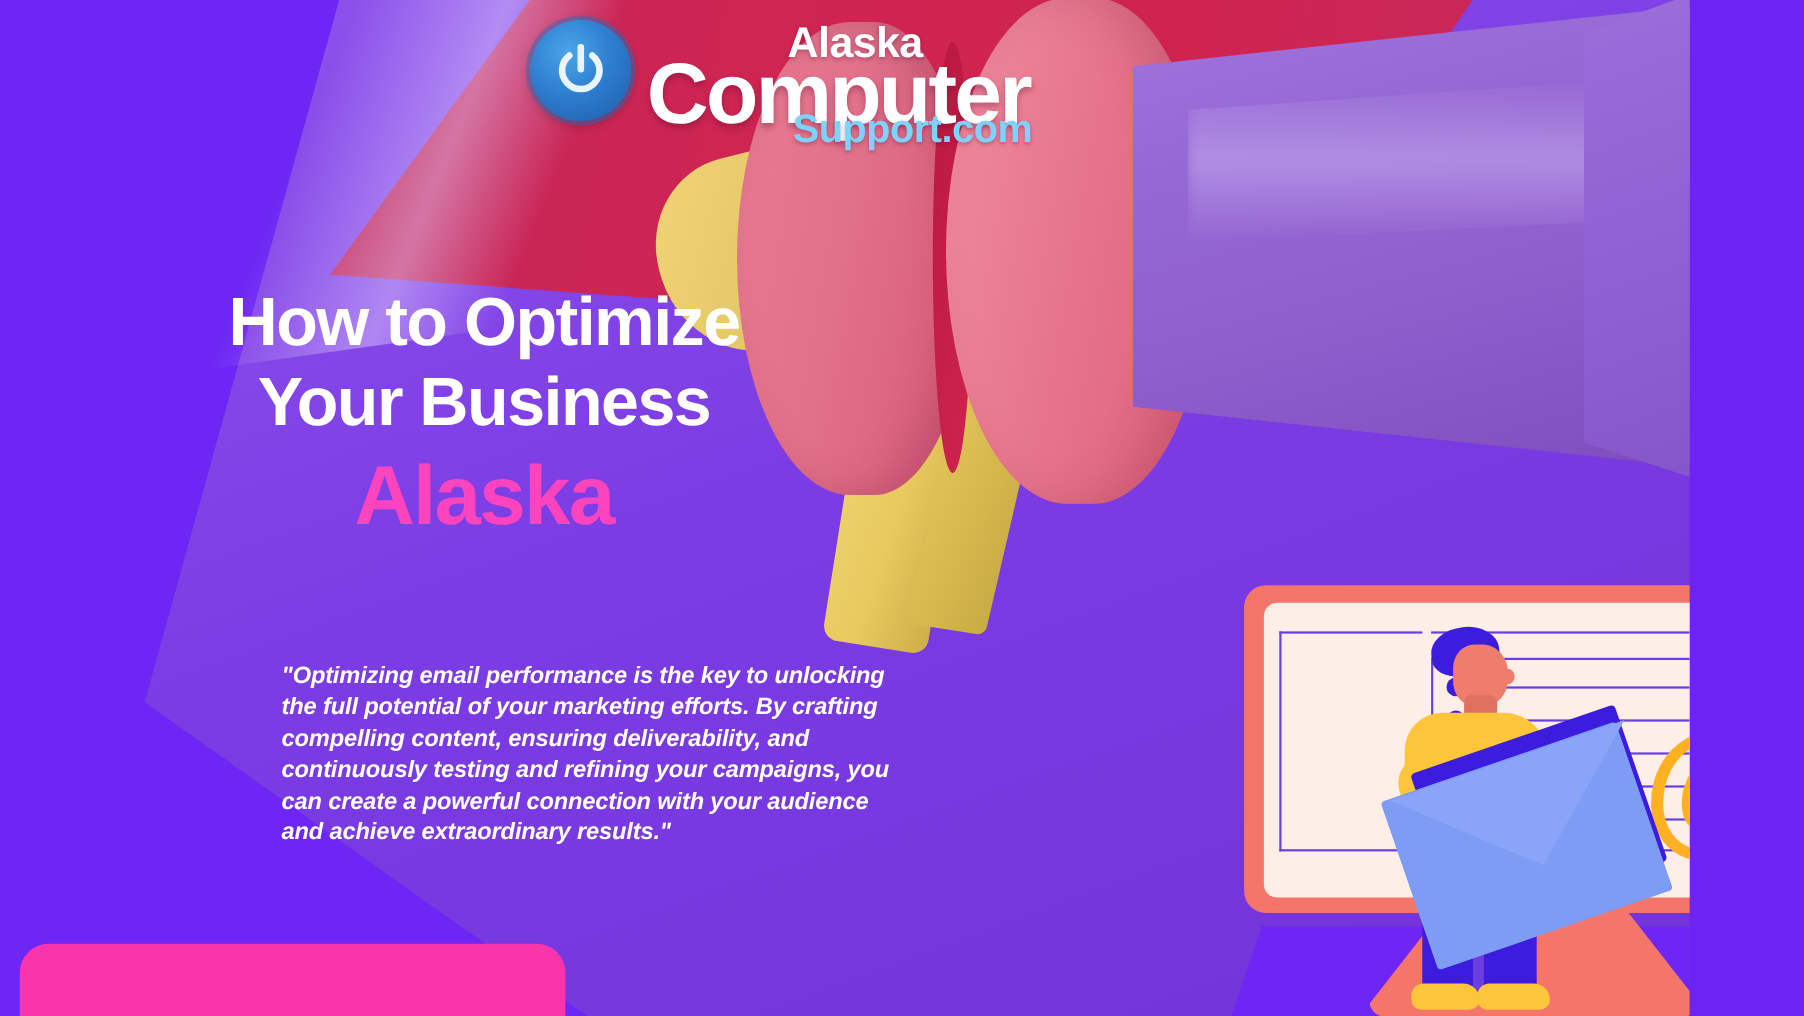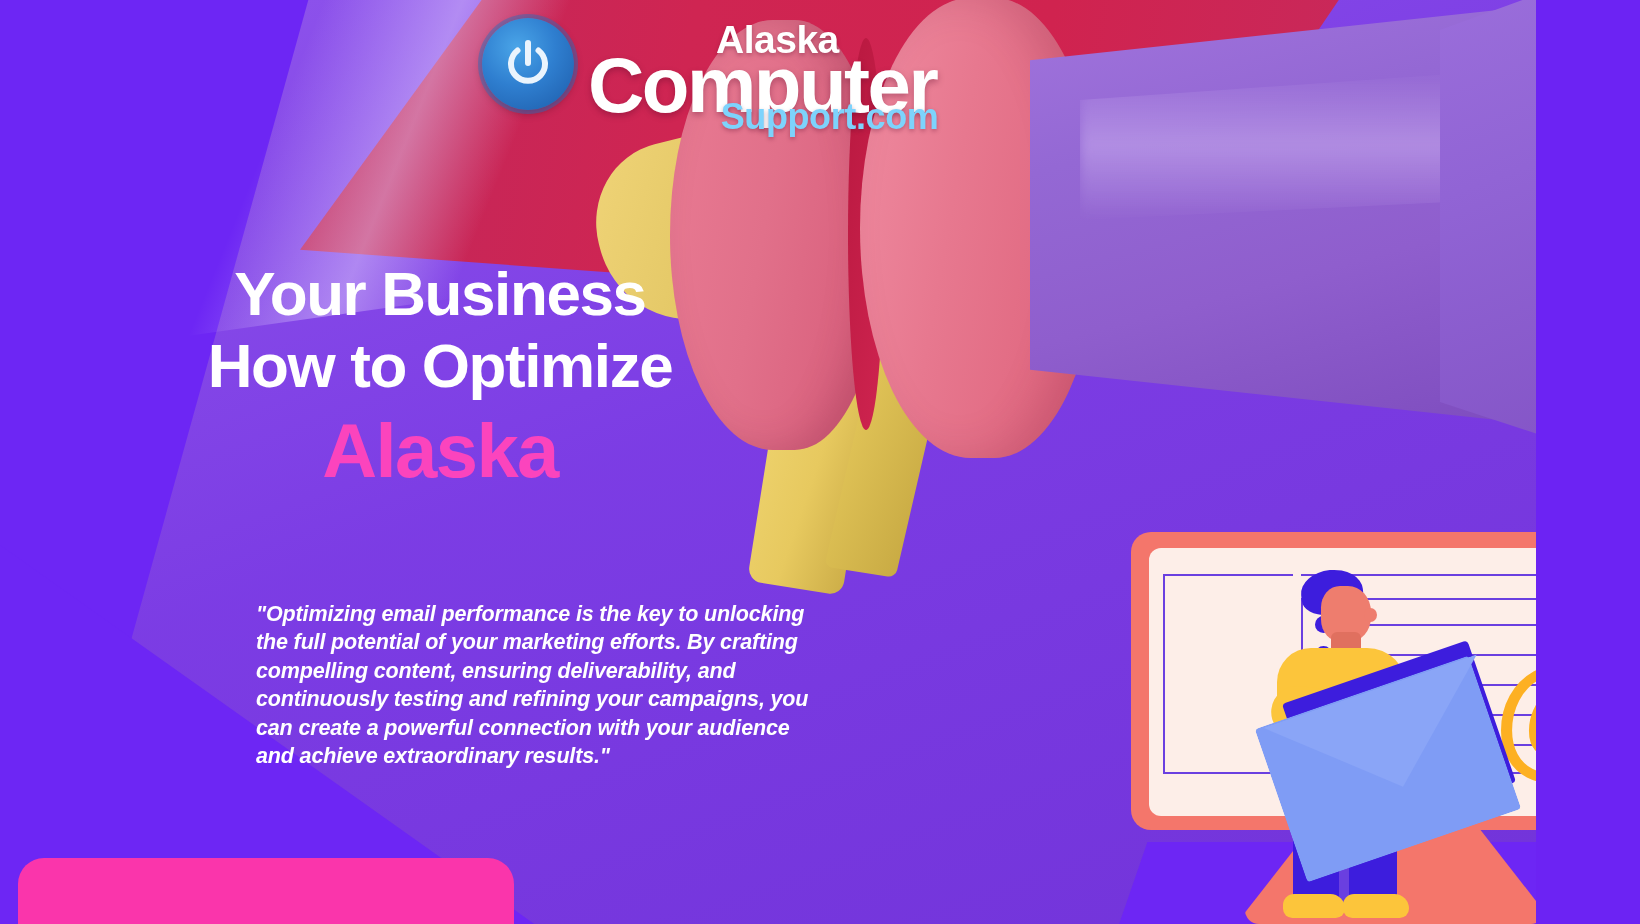--- a/index.html
+++ b/index.html
@@ -346,22 +346,22 @@
       </svg>
     </div>
     <div class="logo-words">
       <div class="logo-alaska">Alaska</div>
       <div class="logo-computer">Computer</div>
       <div class="logo-support">Support.com</div>
     </div>
   </div>
 
   <div class="headline">
+    <div class="h-white">How to Optimize</div>
     <div class="h-white">Your Business</div>
-    <div class="h-white">How to Optimize</div>
     <div class="h-pink">Alaska</div>
   </div>
 
   <div class="quote">"Optimizing email performance is the key to unlocking the full potential of your marketing efforts. By crafting compelling content, ensuring deliverability, and continuously testing and refining your campaigns, you can create a powerful connection with your audience and achieve extraordinary results."</div>
 
   <div class="pink-bar"></div>
 
   <div class="illus">
     <div class="illus-floor"></div>
     <div class="monitor-stand"></div>

